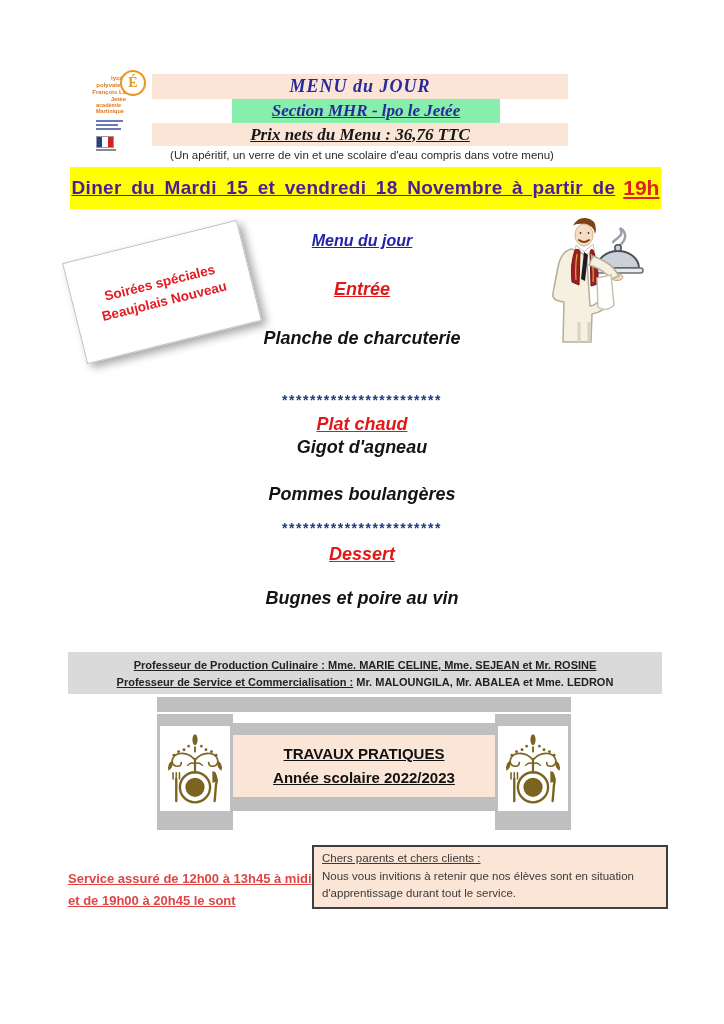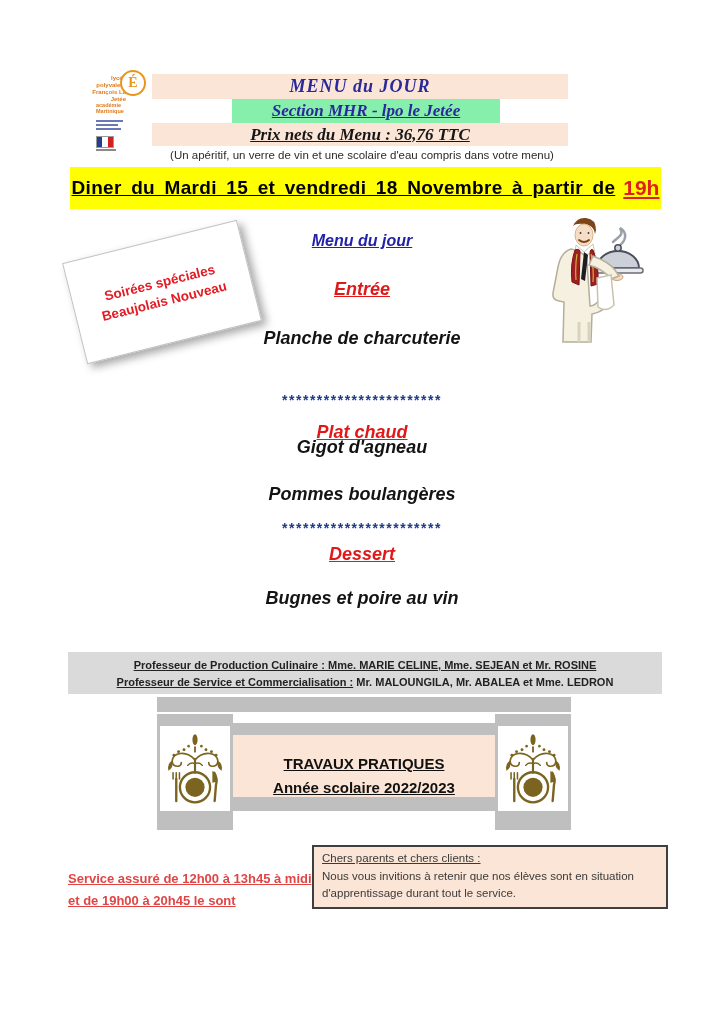--- a/index.html
+++ b/index.html
@@ -29,58 +29,58 @@
   #band-title{left:152px;top:74px;width:416px;height:25px;background:#fbe5d6;}
   #band-title span{font-size:18px;color:#29299a;letter-spacing:1px;}
   #band-section{left:232px;top:99px;width:268px;height:24px;background:#86efac;}
   #band-section span{font-size:17px;color:#29299a;text-decoration:underline;}
   #band-price{left:152px;top:123px;width:416px;height:23px;background:#fbe5d6;}
   #band-price span{font-size:17px;color:#161616;text-decoration:underline;}
   #included-note{left:0;top:149px;width:724px;text-align:center;font-size:11.5px;color:#2b2b2b;}
 
   
   #dinner-banner{left:70px;top:167px;width:591px;height:42px;background:#ffff00;}
-  #dinner-banner .main{font-weight:bold;font-size:19px;color:#000000;
+  #dinner-banner .main{font-weight:bold;font-size:19px;color:#4c1d95;
       text-decoration:underline;word-spacing:4px;letter-spacing:0.3px;}
   #dinner-banner .time{font-weight:bold;font-size:21px;color:#e02020;
       text-decoration:underline;margin-left:8px;}
 
   
   #special-card{left:72px;top:240px;width:178px;height:102px;background:#ffffff;
       border:1px solid #c2c2c2;box-shadow:4px 5px 8px rgba(0,0,0,0.35);
       transform:rotate(-14deg);text-align:center;}
   #special-card .card-text{color:#e41b23;font-weight:bold;font-size:13.5px;line-height:19px;}
 
   
   .menuline{left:0;width:724px;text-align:center;font-style:italic;font-weight:bold;}
   #menu-title{top:232px;font-size:16px;color:#2323a8;}
   #menu-title span{text-decoration:underline;}
   .course-head{font-size:18px;color:#e01818;}
   .course-head span{text-decoration:underline;}
-  #entree-heading{top:279px;} #plat-heading{top:414px;margin-top:8px;} #dessert-heading{top:544px;}
+  #entree-heading{top:279px;} #plat-heading{top:414px;} #dessert-heading{top:544px;}
   .dish{font-size:18px;color:#131313;}
   #dish-planche{top:328px;} #dish-gigot{top:437px;} #dish-pommes{top:484px;} #dish-bugnes{top:588px;}
   .stars{left:0;width:724px;text-align:center;font-weight:bold;font-size:14px;
          color:#1f3c87;letter-spacing:1.5px;font-style:normal;}
   #stars1{top:392px;} #stars2{top:520px;}
 
   
   #staff-bar{left:68px;top:652px;width:594px;height:42px;background:#dadada;
       text-align:center;font-size:11px;font-weight:bold;color:#222;
       padding-top:5px;line-height:17px;box-sizing:border-box;}
   .u{text-decoration:underline;}
 
   #divider-band{left:157px;top:697px;width:414px;height:15px;background:#bfbfbf;}
 
   
   #orn-col-left{left:157px;top:714px;width:76px;height:116px;background:#bfbfbf;}
   #orn-col-right{left:495px;top:714px;width:76px;height:116px;background:#bfbfbf;}
   #center-strip{left:233px;top:723px;width:262px;height:88px;background:#bfbfbf;}
   #travaux-band{left:233px;top:735px;width:262px;height:62px;background:#fbe5d6;
-      text-align:center;padding-top:17px;box-sizing:border-box;}
+      text-align:center;padding-top:7px;box-sizing:border-box;}
   #travaux-band div{font-size:15px;font-weight:bold;color:#111;
       text-decoration:underline;line-height:24px;}
   .orn-box{background:#ffffff;width:70px;height:85px;}
   #orn-box-left{left:160px;top:726px;}
   #orn-box-right{left:498px;top:726px;}
 
   
   #service-hours{left:68px;top:868px;font-size:13px;font-weight:bold;
       color:#e04545;line-height:22px;}
   #service-hours span{text-decoration:underline;}

